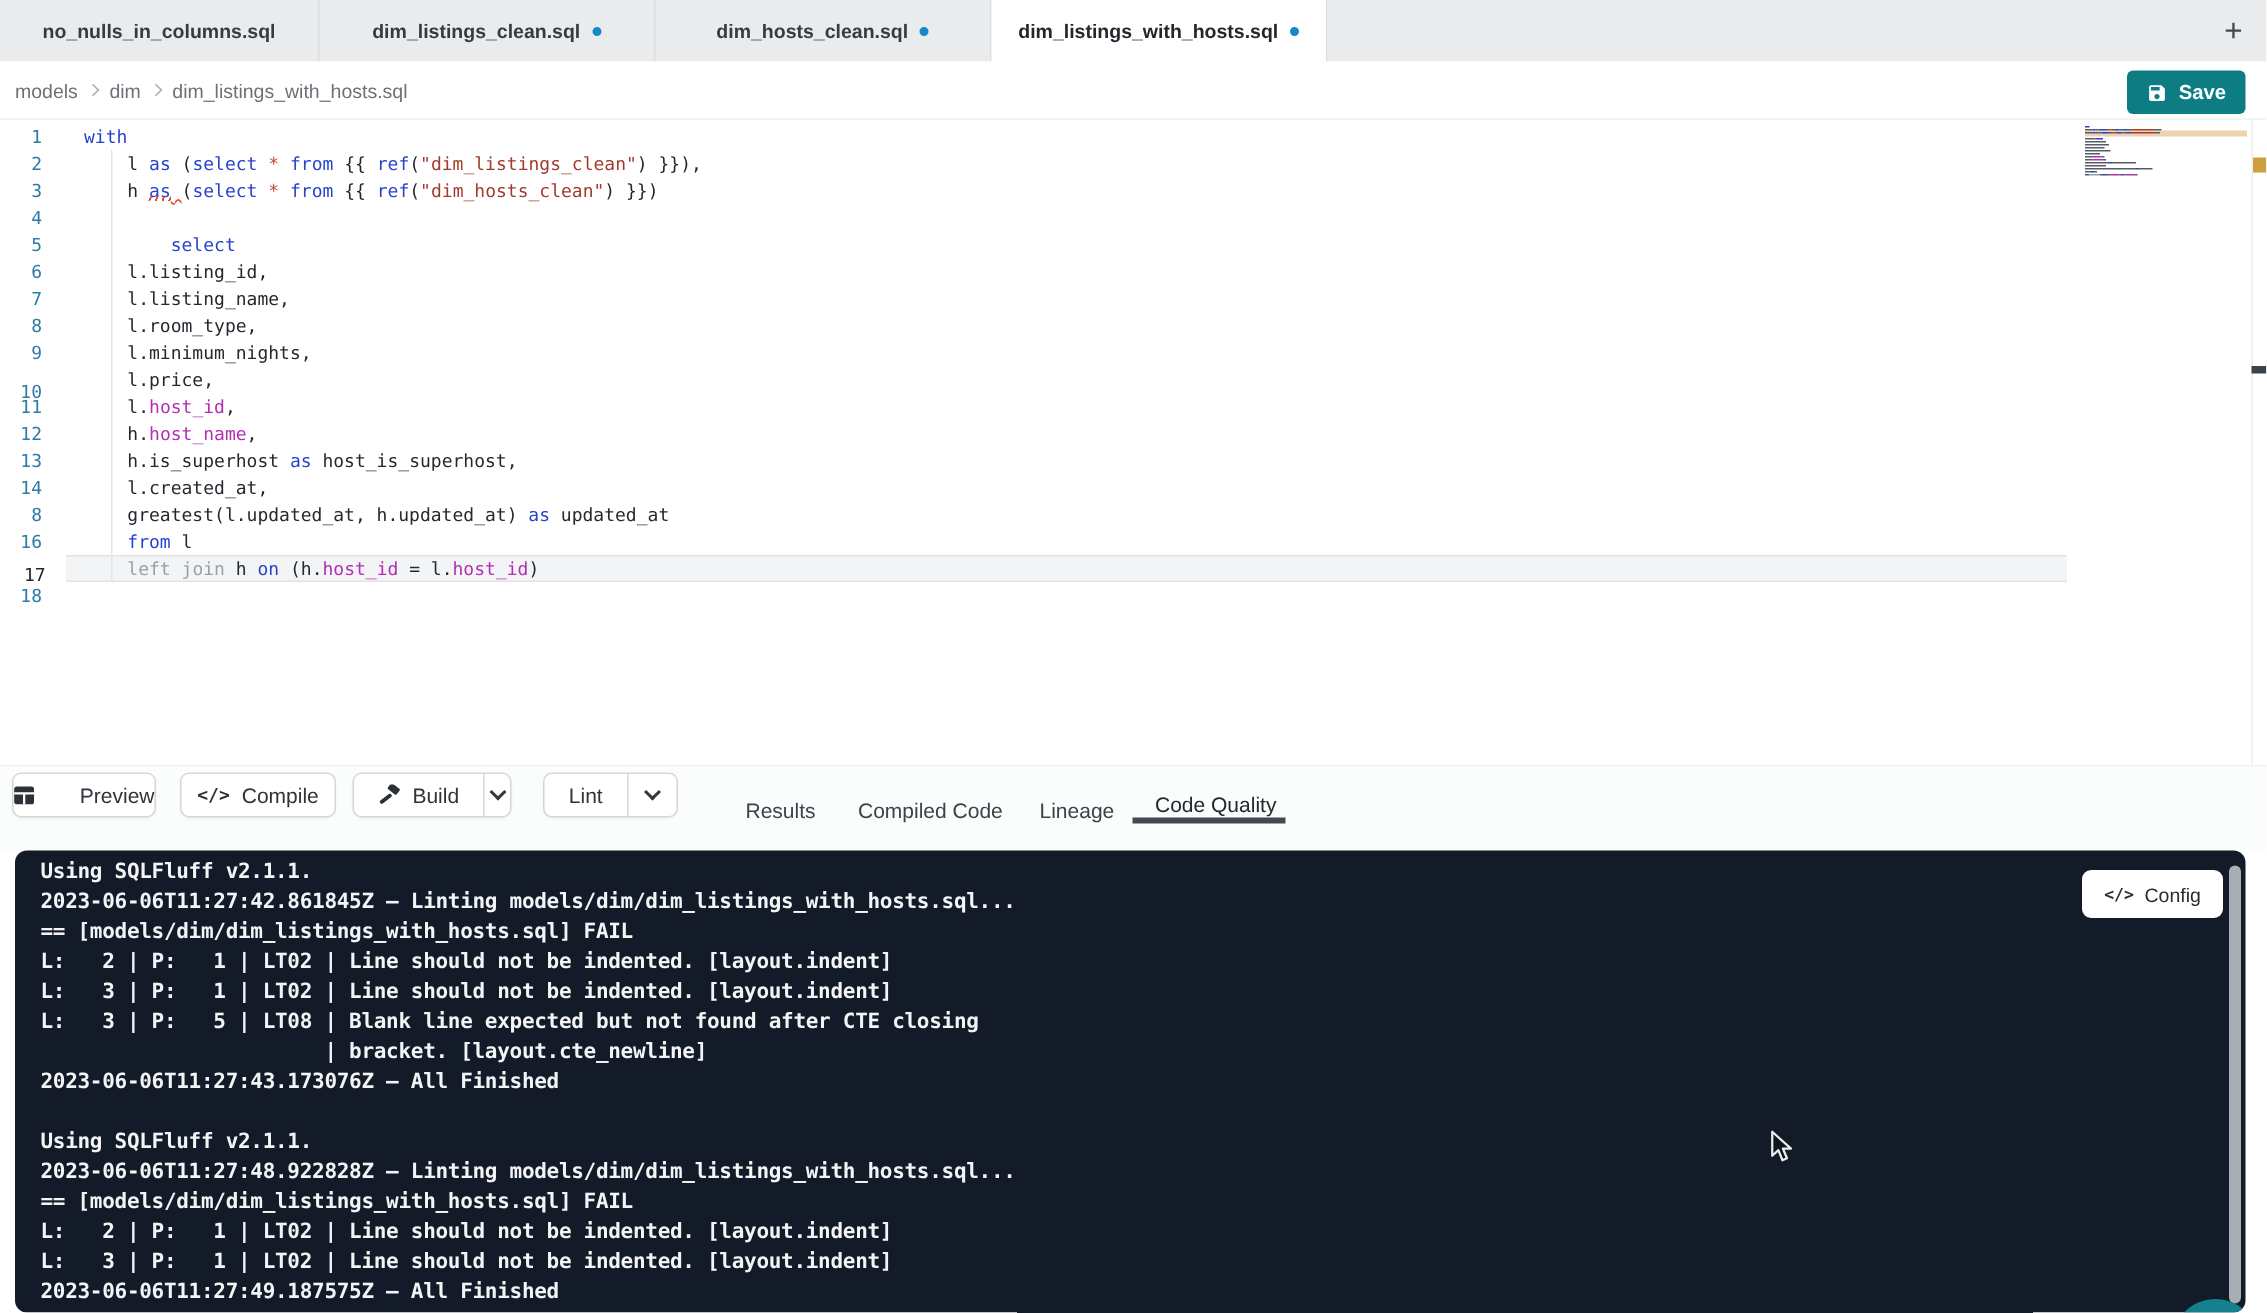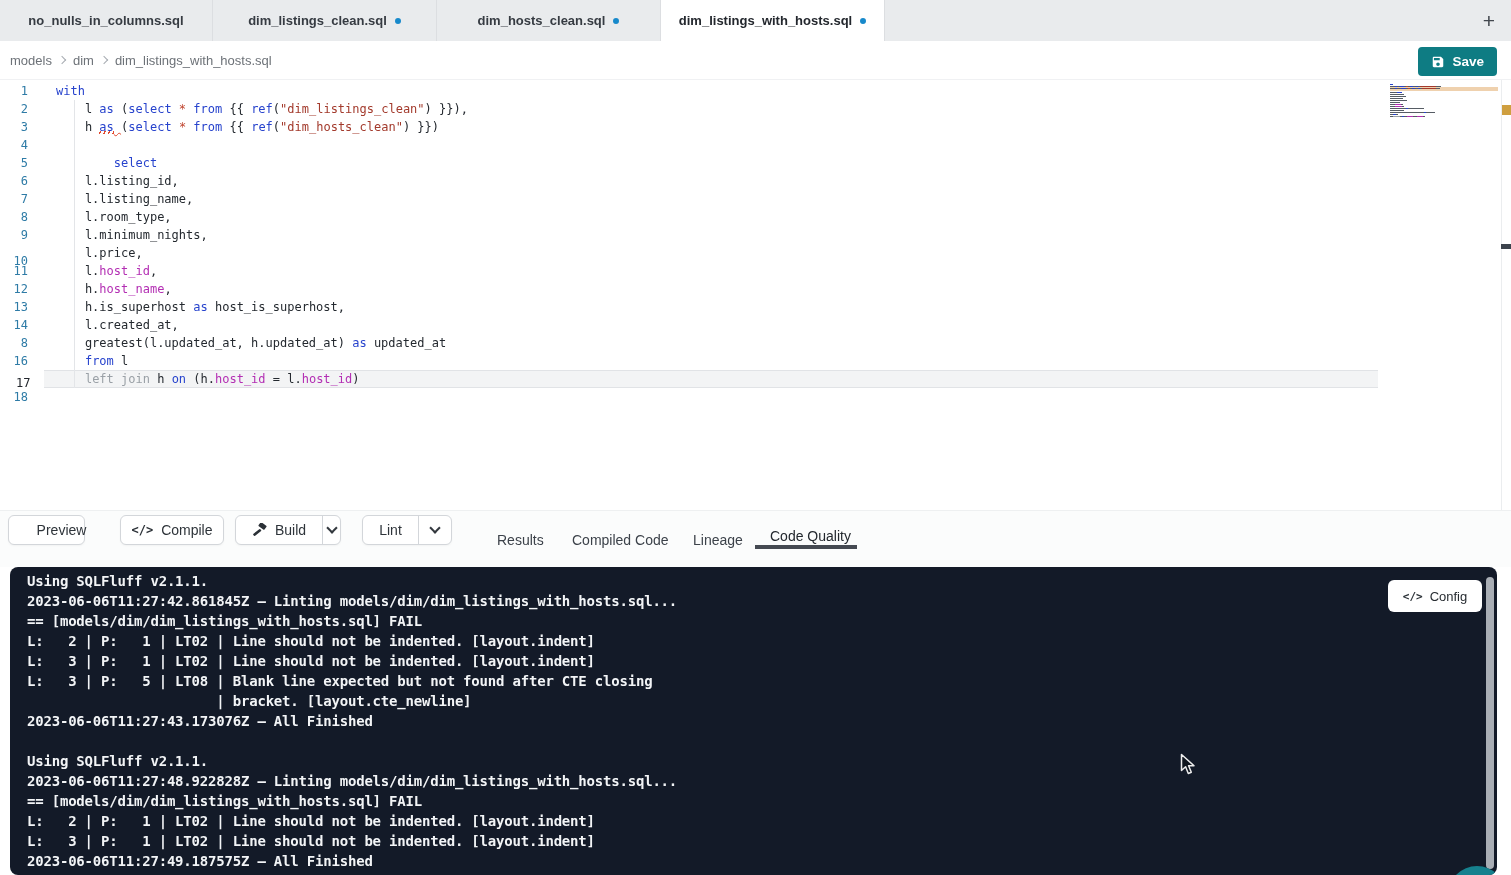--- a/index.html
+++ b/index.html
@@ -65,21 +65,21 @@
   .ruler-line{position:absolute;left:1501px;top:0;width:1px;height:430px;background:#ebedef;}
   .ruler-gold{position:absolute;left:1502px;top:25px;width:9px;height:10px;background:var(--lint-marker-gold);}
   .ruler-dark{position:absolute;left:1501px;top:164px;width:10px;height:5px;background:#3c434c;}
 
   
   .actionbar{position:absolute;left:0;top:510px;width:1511px;height:57px;background:#fbfcfc;
              border-top:1px solid #eef0f1;}
   .btn{position:absolute;top:4px;height:30px;background:#fff;border:1px solid #d3d6da;border-radius:6px;
        display:flex;align-items:center;justify-content:center;gap:8px;font-size:14px;font-weight:500;
        color:#2e343a;box-shadow:0 1px 2px rgba(20,24,30,.04);}
-  .btn-preview{left:8px;width:77px;gap:30px;}
+  .btn-preview{left:8px;width:96px;gap:30px;}
   .btn-compile{left:120px;width:104px;}
   .split{position:absolute;top:4px;height:30px;display:flex;background:#fff;border:1px solid #d3d6da;
          border-radius:6px;box-shadow:0 1px 2px rgba(20,24,30,.04);overflow:hidden;}
   .split-build{left:235px;width:106px;}
   .split-lint{left:362px;width:90px;}
   .split-main{display:flex;align-items:center;justify-content:center;gap:8px;font-size:14px;
               font-weight:500;color:#2e343a;height:100%;}
   .split-build .split-main{width:86px;}
   .split-lint .split-main{width:55px;}
   .split-caret{flex:1;border-left:1px solid #d3d6da;display:flex;align-items:center;justify-content:center;height:100%;}

